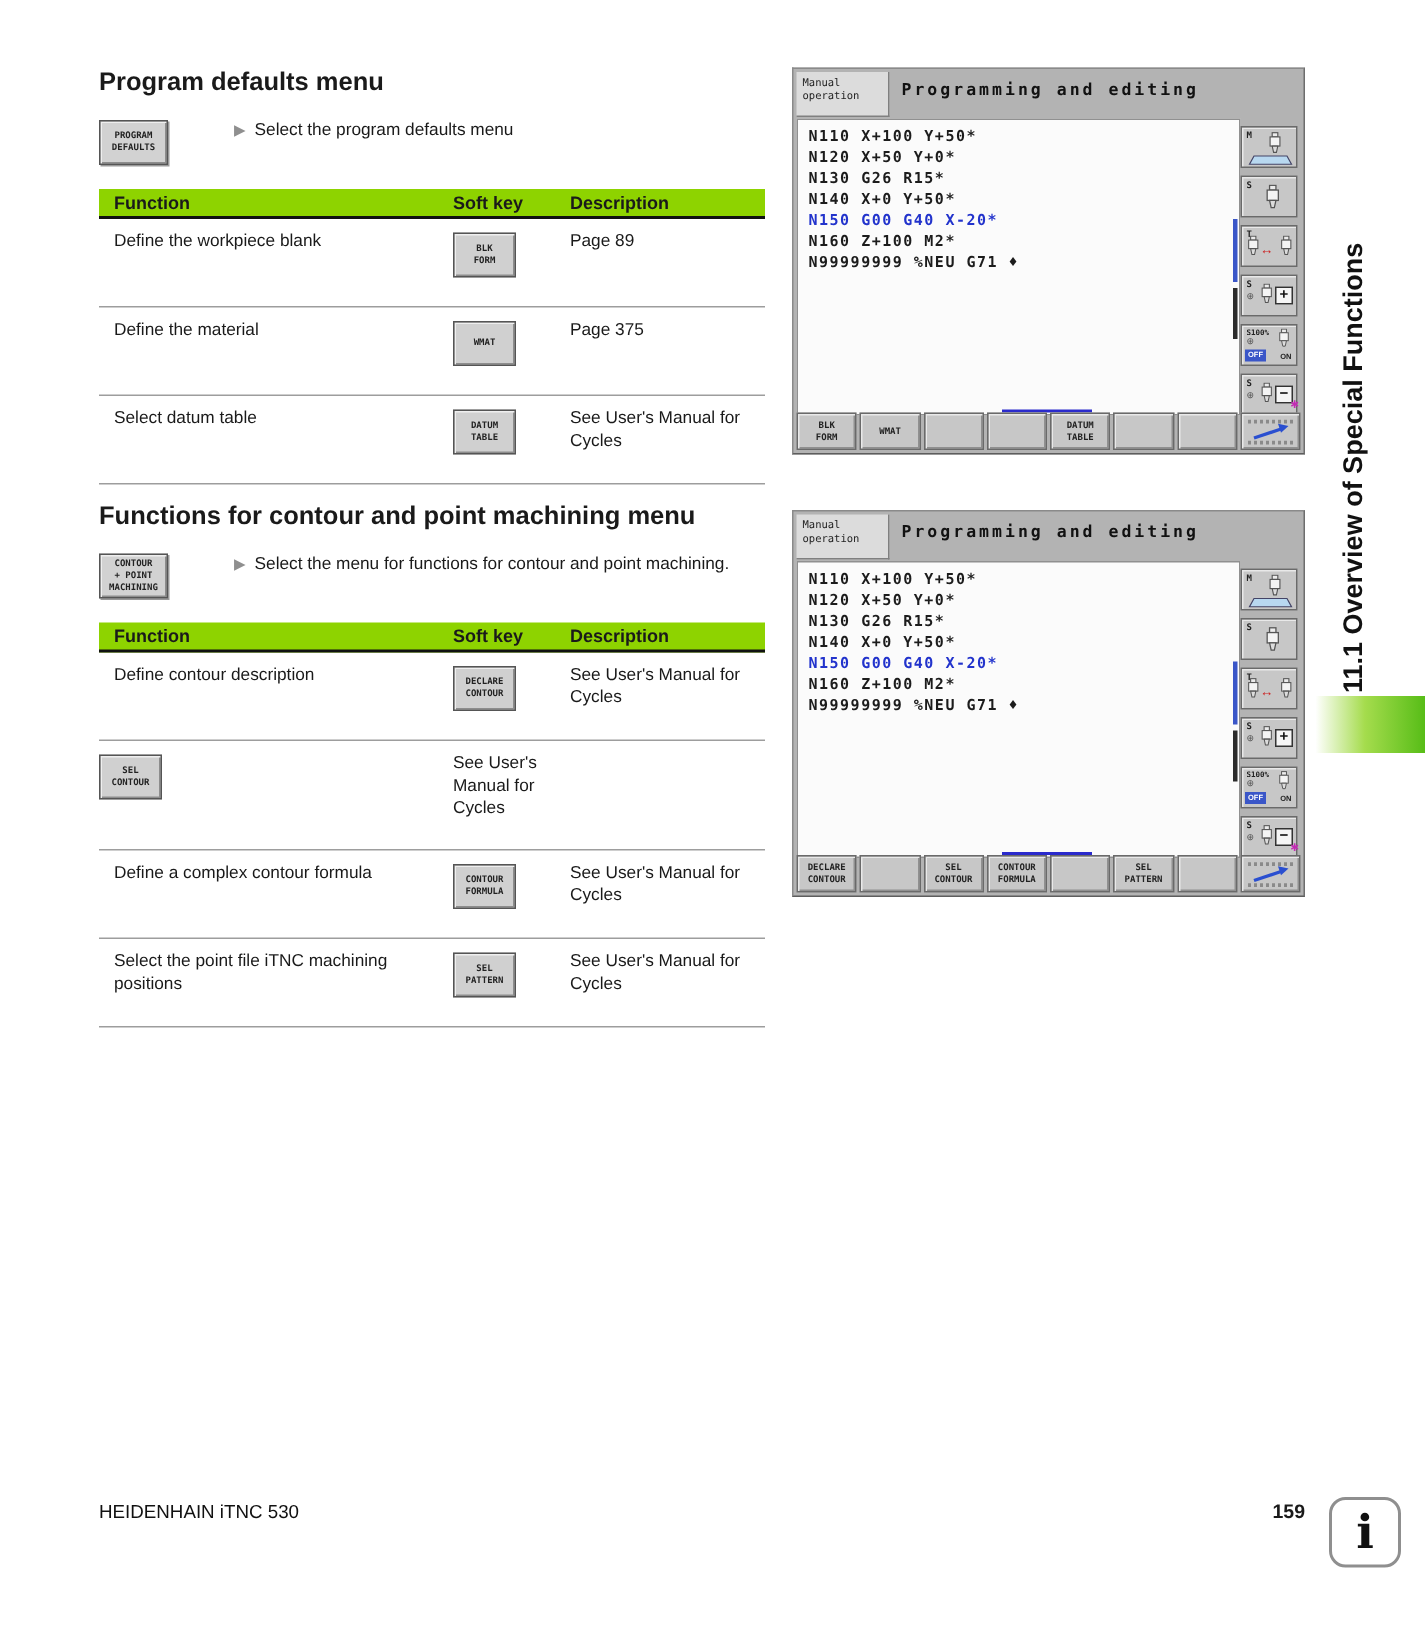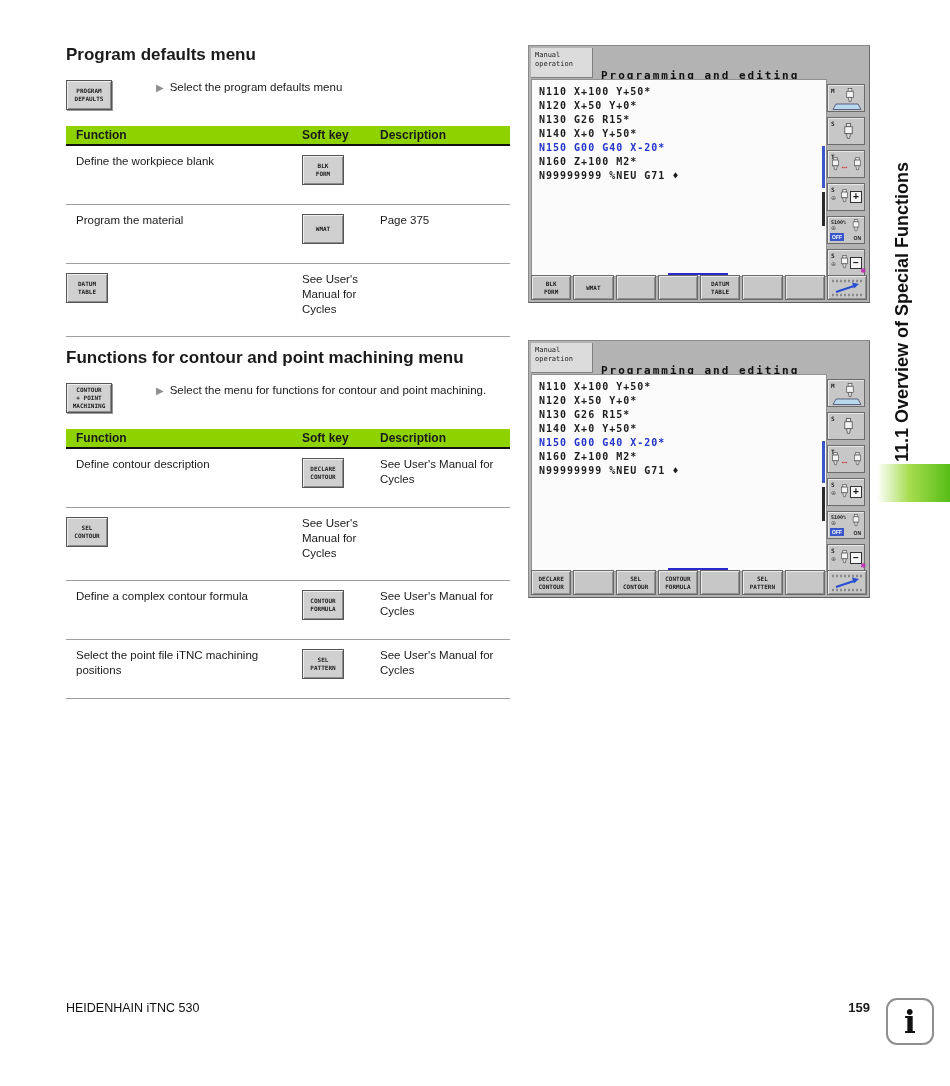--- a/index.html
+++ b/index.html
@@ -37,21 +37,21 @@
   
   .tnc { position:absolute; left:528px; width:342px; height:258px; background:#b3b3b3;
          border:1px solid #8a8a8a; border-bottom-color:#5d5d5d; border-right-color:#6d6d6d; }
   .tnc.s0 { top:45px; } .tnc.s1 { top:340px; }
   .tnc-header { position:absolute; left:2px; top:2px; right:2px; height:30px;padding-left:20px; }
   .mode-box { position:absolute; left:0; top:0; width:62px; height:30px; background:#dcdcdc;
               border-right:1px solid #808080; border-bottom:1px solid #808080;
               font-family:"DejaVu Sans Mono", monospace; font-size:7px; line-height:9px;
               padding:3px 0 0 4px; color:#222; }
   .tnc-title { position:absolute; left:70px; top:5px; font-family:"DejaVu Sans Mono", monospace;
-               font-size:11px; font-weight:bold; letter-spacing:2px; color:#111; white-space:nowrap;margin-top:16px; }
+               font-size:11px; font-weight:bold; letter-spacing:2px; color:#111; white-space:nowrap; }
   .code-area { position:absolute; left:2px; top:33px; width:296px; height:198px; background:#fbfbfb;
                border:1px solid #909090; padding:5px 0 0 7px;
                font-family:"DejaVu Sans Mono", monospace; font-size:10px; font-weight:bold;
                letter-spacing:1px; line-height:14px; color:#1c1c1c; }
   .code-line { white-space:pre; }
   .code-line.hl { color:#2233cc; }
   .progress-line { position:absolute; left:139px; bottom:27px; width:60px; height:2px; background:#2a2acc; }
   .star { position:absolute; right:3px; bottom:28px; font-size:7px; color:#c32bb4; line-height:7px; }
 
   .mk-col { position:absolute; right:2px; top:38px; width:40px; }
@@ -129,32 +129,34 @@
       <div>Description</div>
     </div>
     <div class="trow">
       <div class="fn">Define the workpiece blank</div>
       <div>
           <div class="cell-softkey">
         <span>BLK</span>
         <span>FORM</span>
       </div>
         </div>
-    </div>
-    <div class="trow">
-      <div class="fn">Program the material</div>
+      <div class="desc">Page 89</div>
+    </div>
+    <div class="trow">
+      <div class="fn">Define the material</div>
       <div>
           <div class="cell-softkey">
         <span>WMAT</span>
         <span></span>
       </div>
         </div>
       <div class="desc">Page 375</div>
     </div>
     <div class="trow">
+      <div class="fn">Select datum table</div>
       <div>
           <div class="cell-softkey">
         <span>DATUM</span>
         <span>TABLE</span>
       </div>
         </div>
       <div class="desc">See User's Manual for Cycles</div>
     </div>
   </div>
 

